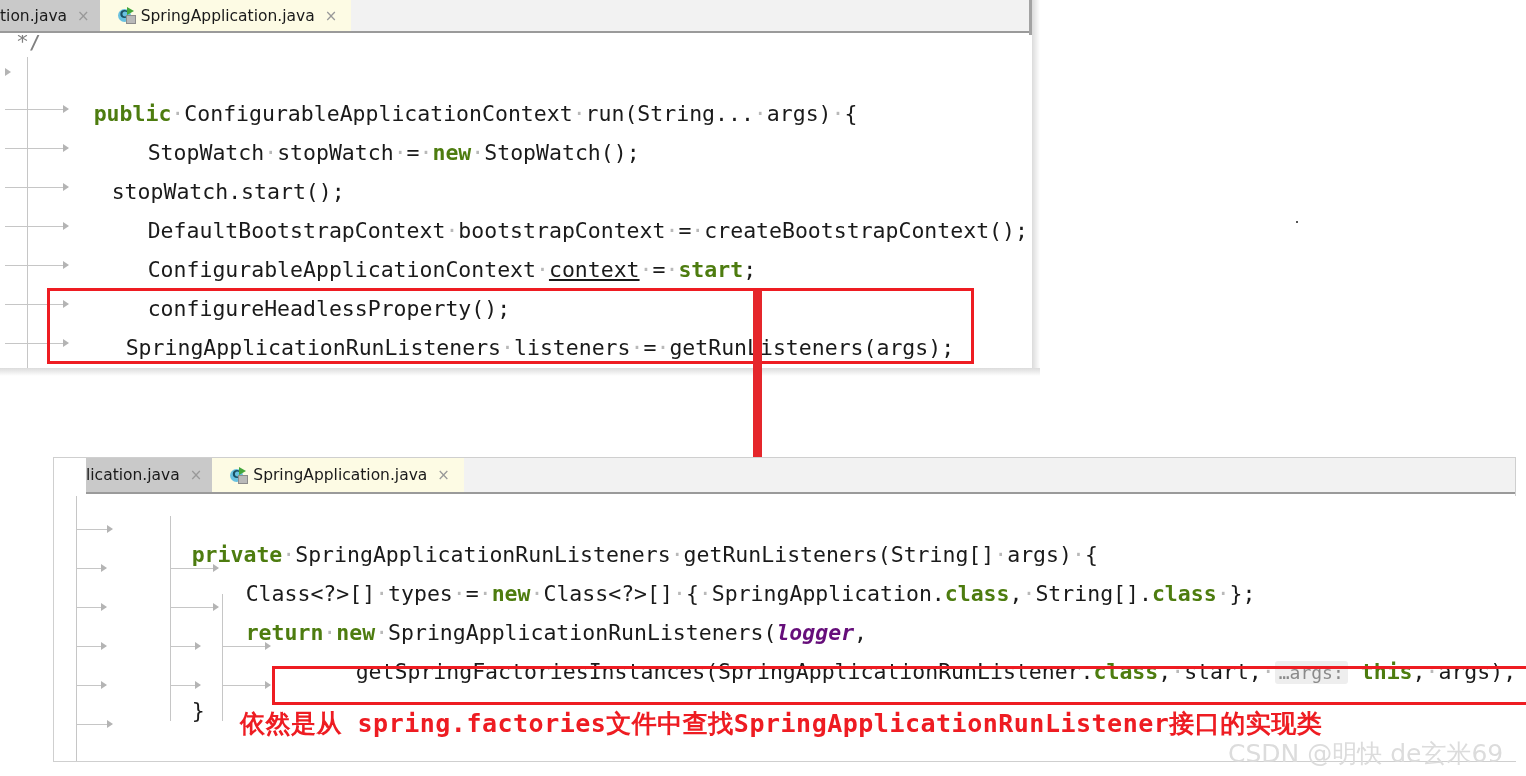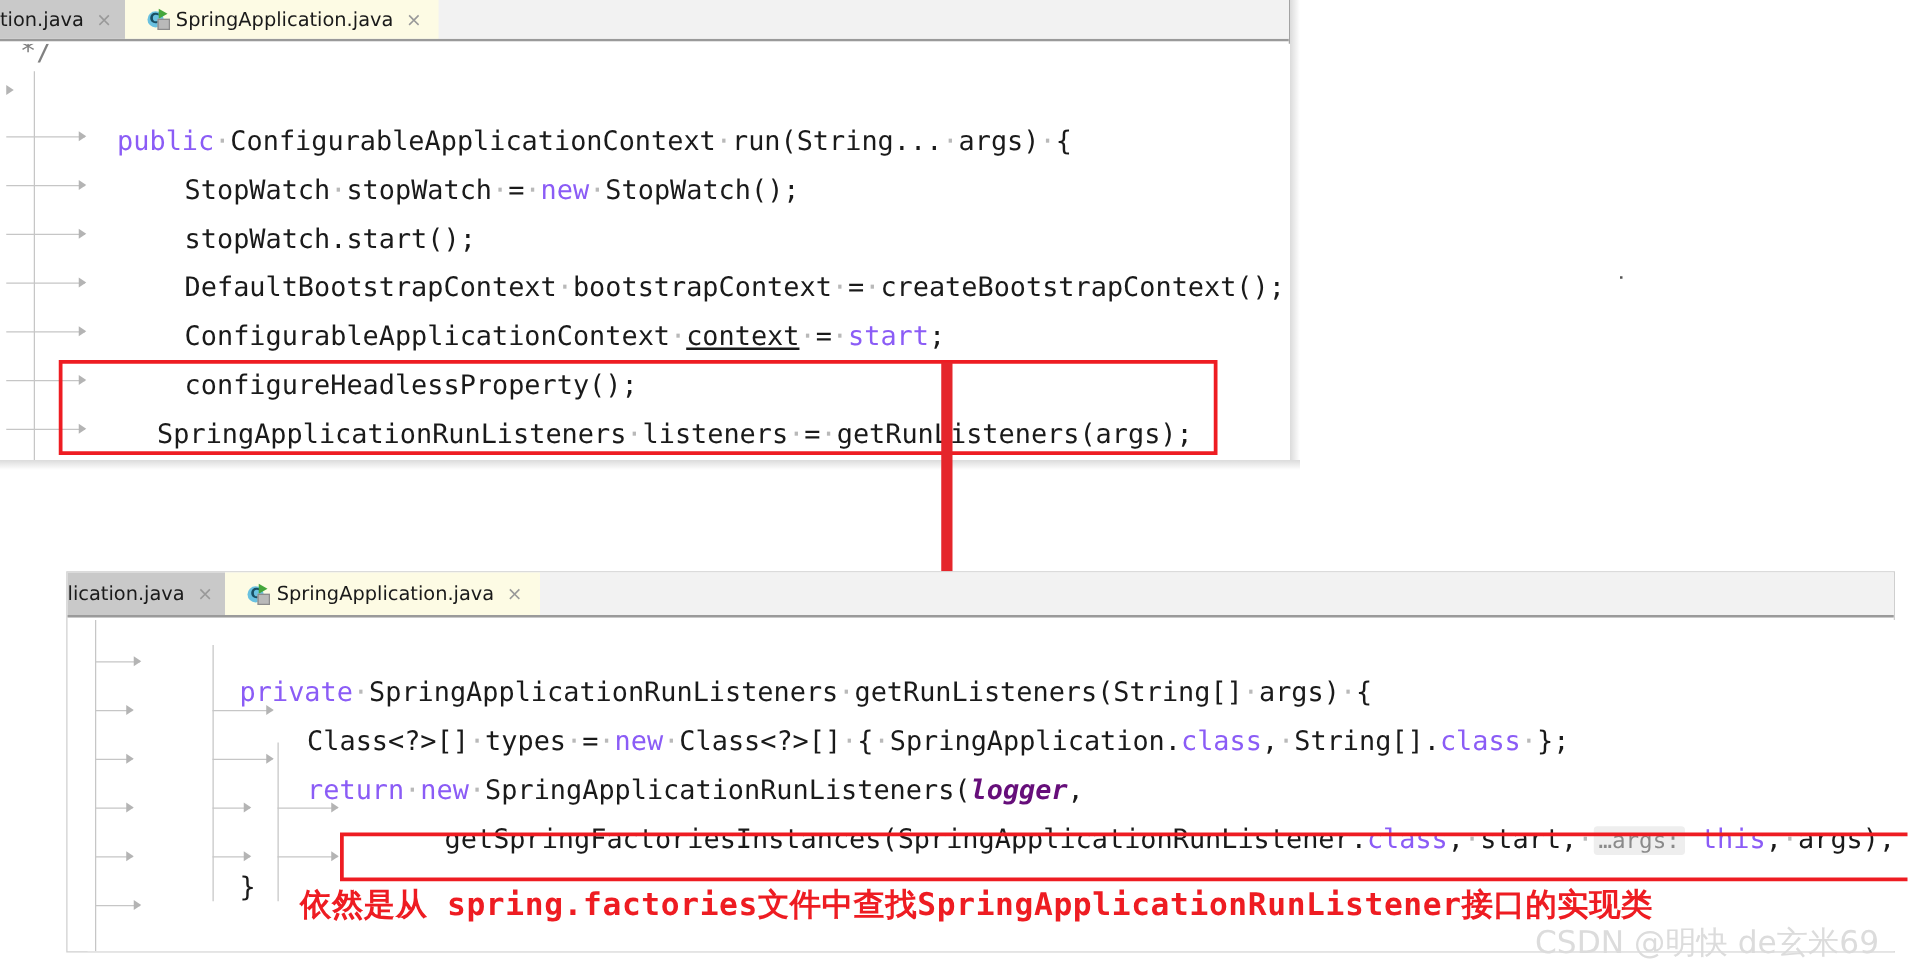--- a/index.html
+++ b/index.html
@@ -23,21 +23,21 @@
   .tab-icon .disc{position:absolute;left:0;top:2px;width:13px;height:13px;border-radius:50%;
                   background:#69c1e0;}
   .tab-icon .cletter{position:absolute;left:2px;top:1px;font:bold 11px "DejaVu Sans",sans-serif;color:#1a4f63;}
   .tab-icon .flag{position:absolute;left:9px;top:0px;width:0;height:0;
                   border-left:7px solid #44a63b;border-top:4px solid transparent;border-bottom:4px solid transparent;}
   .tab-icon .lock{position:absolute;left:8px;top:8px;width:8px;height:7px;background:#b9b9b9;border:1px solid #8c8c8c;}
 
   .codearea{position:relative;background:#ffffff;overflow:hidden;}
   .cline{position:relative;height:39px;line-height:39px;white-space:pre;
          font-family:"DejaVu Sans Mono",monospace;font-size:21.5px;color:#1a1a1a;}
-  .kw{color:#8b5cf6;font-weight:normal;}
+  .kw{color:#4d7c0f;font-weight:bold;}
   .fld{color:#660e7a;font-weight:bold;}
   .fldi{color:#660e7a;font-weight:bold;font-style:italic;}
   .und{text-decoration:underline;}
   .dot{color:#b9b9b9;}
   .hint{background:#eeeeee;color:#8a8a8a;border-radius:3px;padding:1px 4px;font-size:18px;}
   .cmt{color:#808080;}
 
   
   .guides{position:absolute;left:0;top:0;bottom:0;width:100%;pointer-events:none;}
   .vg{position:absolute;width:1px;background:#c6c6c6;}
@@ -58,21 +58,21 @@
          font-family:"DejaVu Sans Mono",monospace;font-size:25px;letter-spacing:0.5px;}
   .watermark{position:absolute;color:#dcdcdc;white-space:nowrap;
              font-family:"DejaVu Sans","Liberation Sans",sans-serif;font-size:25px;}
   .stray-dot{position:absolute;width:2px;height:2px;background:#555;}
   .shadow-r{position:absolute;background:linear-gradient(to right,rgba(0,0,0,.14),rgba(0,0,0,0));}
   .shadow-b{position:absolute;background:linear-gradient(to bottom,rgba(0,0,0,.14),rgba(0,0,0,0));}
 </style>
 </head>
 <body>
 
-<div class="editor" id="top-editor" style="left:0;top:0;width:1032px;height:368px;border-right:1px solid #a3a3a3;border-bottom:1px solid #cfcfcf;">
+<div class="editor" id="top-editor" style="left:0;top:0;width:1032px;height:368px;border-right:3px solid #a3a3a3;border-bottom:1px solid #cfcfcf;">
 
   <div class="tabbar">
     <div class="tab inactive" style="padding-left:0;">
       <span>tion.java</span>
       <span class="xclose">×</span>
     </div>
     <div class="tab active" style="padding-left:18px;padding-right:14px;">
       <span class="tab-icon">
         <span class="disc"></span>
           <span class="cletter">C</span>
@@ -102,21 +102,21 @@
     <div class="cline" style="height:20px;line-height:14px;padding-left:16px;font-size:21.5px;overflow:hidden;"><span class="cmt">*/</span></div>
 
     <div class="cline" style="padding-left:16px;">
       <span class="kw">public</span><span class="dot">·</span><span>ConfigurableApplicationContext</span><span class="dot">·</span><span>run(String...</span><span class="dot">·</span><span>args)</span><span class="dot">·</span><span>{</span>
     </div>
 
     <div class="cline" style="padding-left:70px;">
       <span>StopWatch</span><span class="dot">·</span><span>stopWatch</span><span class="dot">·</span><span>=</span><span class="dot">·</span><span class="kw">new</span><span class="dot">·</span><span>StopWatch();</span>
     </div>
 
-    <div class="cline" style="padding-left:70px;">
+    <div class="cline" style="padding-left:34px;">
       <span>stopWatch.start();</span>
     </div>
 
     <div class="cline" style="padding-left:70px;">
       <span>DefaultBootstrapContext</span><span class="dot">·</span><span>bootstrapContext</span><span class="dot">·</span><span>=</span><span class="dot">·</span><span>createBootstrapContext();</span>
     </div>
 
     <div class="cline" style="padding-left:70px;">
       <span>ConfigurableApplicationContext</span><span class="dot">·</span><span class="und">context</span><span class="dot">·</span><span>=</span><span class="dot">·</span><span class="kw">start</span><span>;</span>
     </div>
@@ -139,21 +139,21 @@
 <div class="shadow-r" style="left:1032px;top:0;width:8px;height:368px;"></div>
 <div class="shadow-b" style="left:0;top:368px;width:1040px;height:8px;"></div>
 
 <div class="stray-dot" style="left:1296px;top:221px;"></div>
 
 <div class="arrow-shaft" style="left:753px;top:290px;width:9px;height:202px;"></div>
 <div class="arrow-head" style="left:739px;top:490px;"></div>
 
 <div class="editor" id="bottom-editor" style="left:53px;top:457px;width:1463px;height:305px;border:1px solid #cfcfcf;">
 
-  <div class="tabbar" style="height:36px;">
+  <div class="tabbar" style="height:36px;margin-left:32px;">
     <div class="tab inactive" style="padding-left:0;">
       <span>lication.java</span>
       <span class="xclose">×</span>
     </div>
     <div class="tab active" style="padding-left:18px;padding-right:14px;">
       <span class="tab-icon">
         <span class="disc"></span>
           <span class="cletter">C</span>
           <span class="flag"></span>
           <span class="lock"></span>

